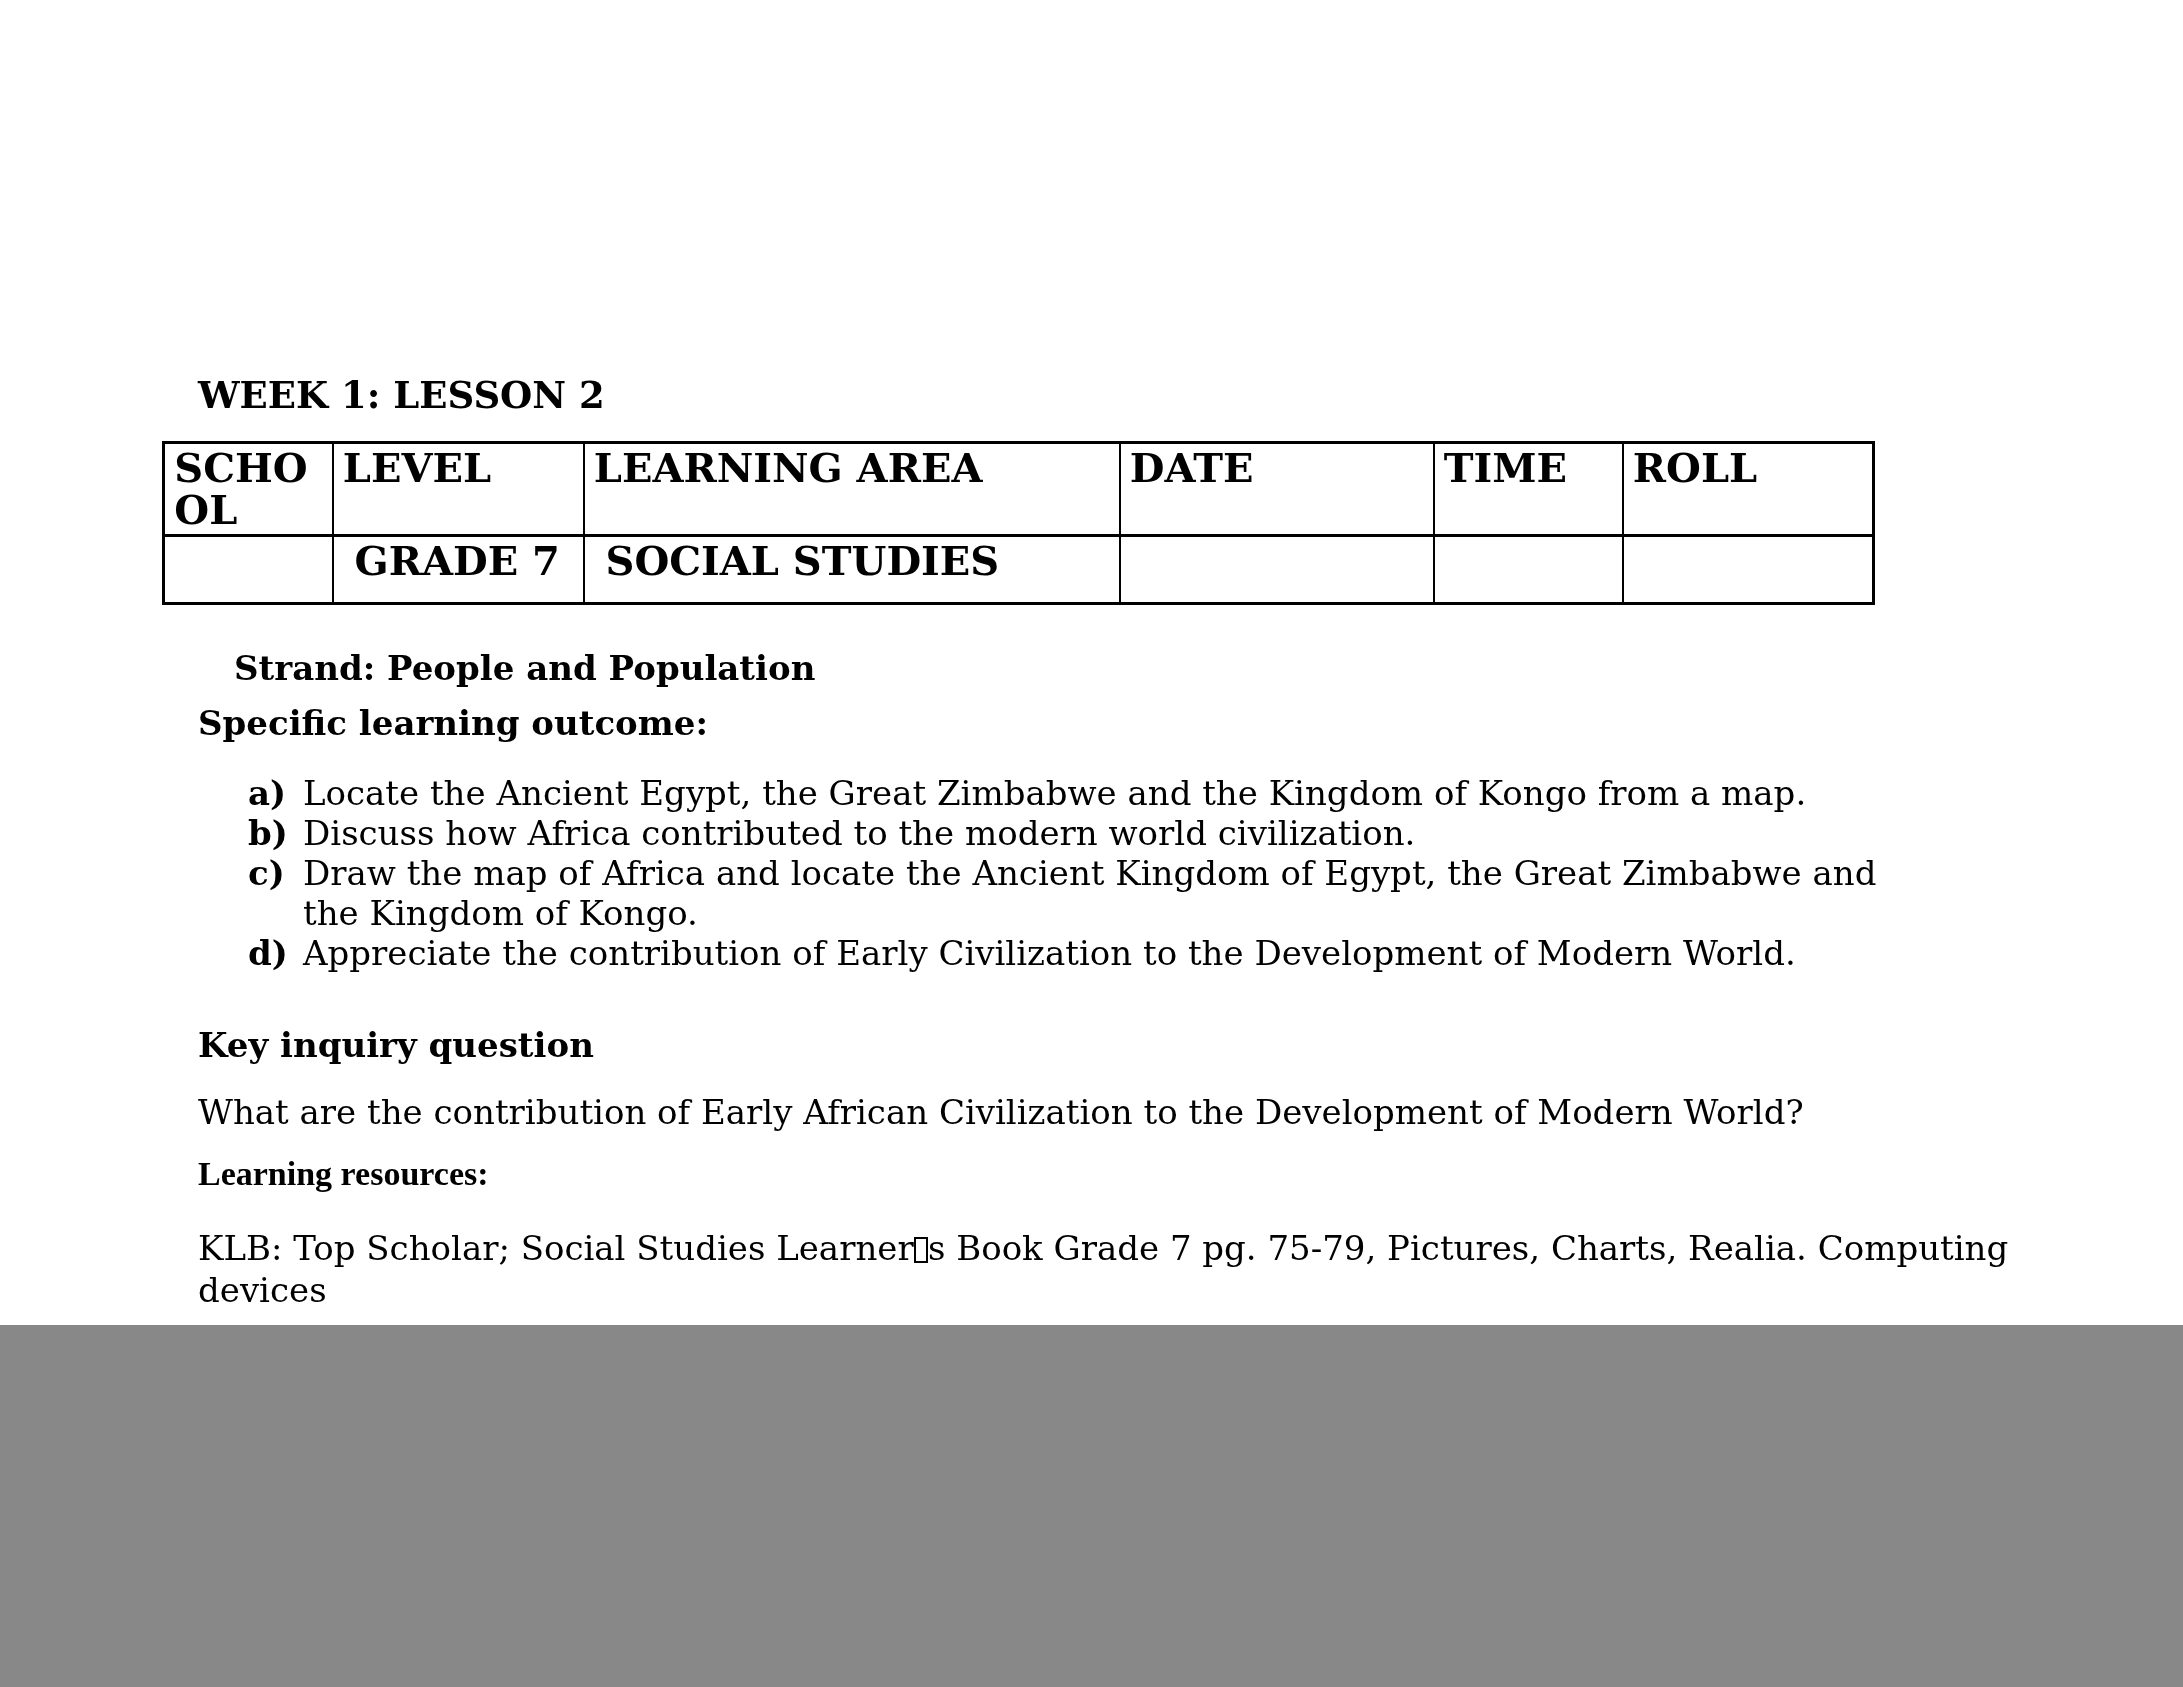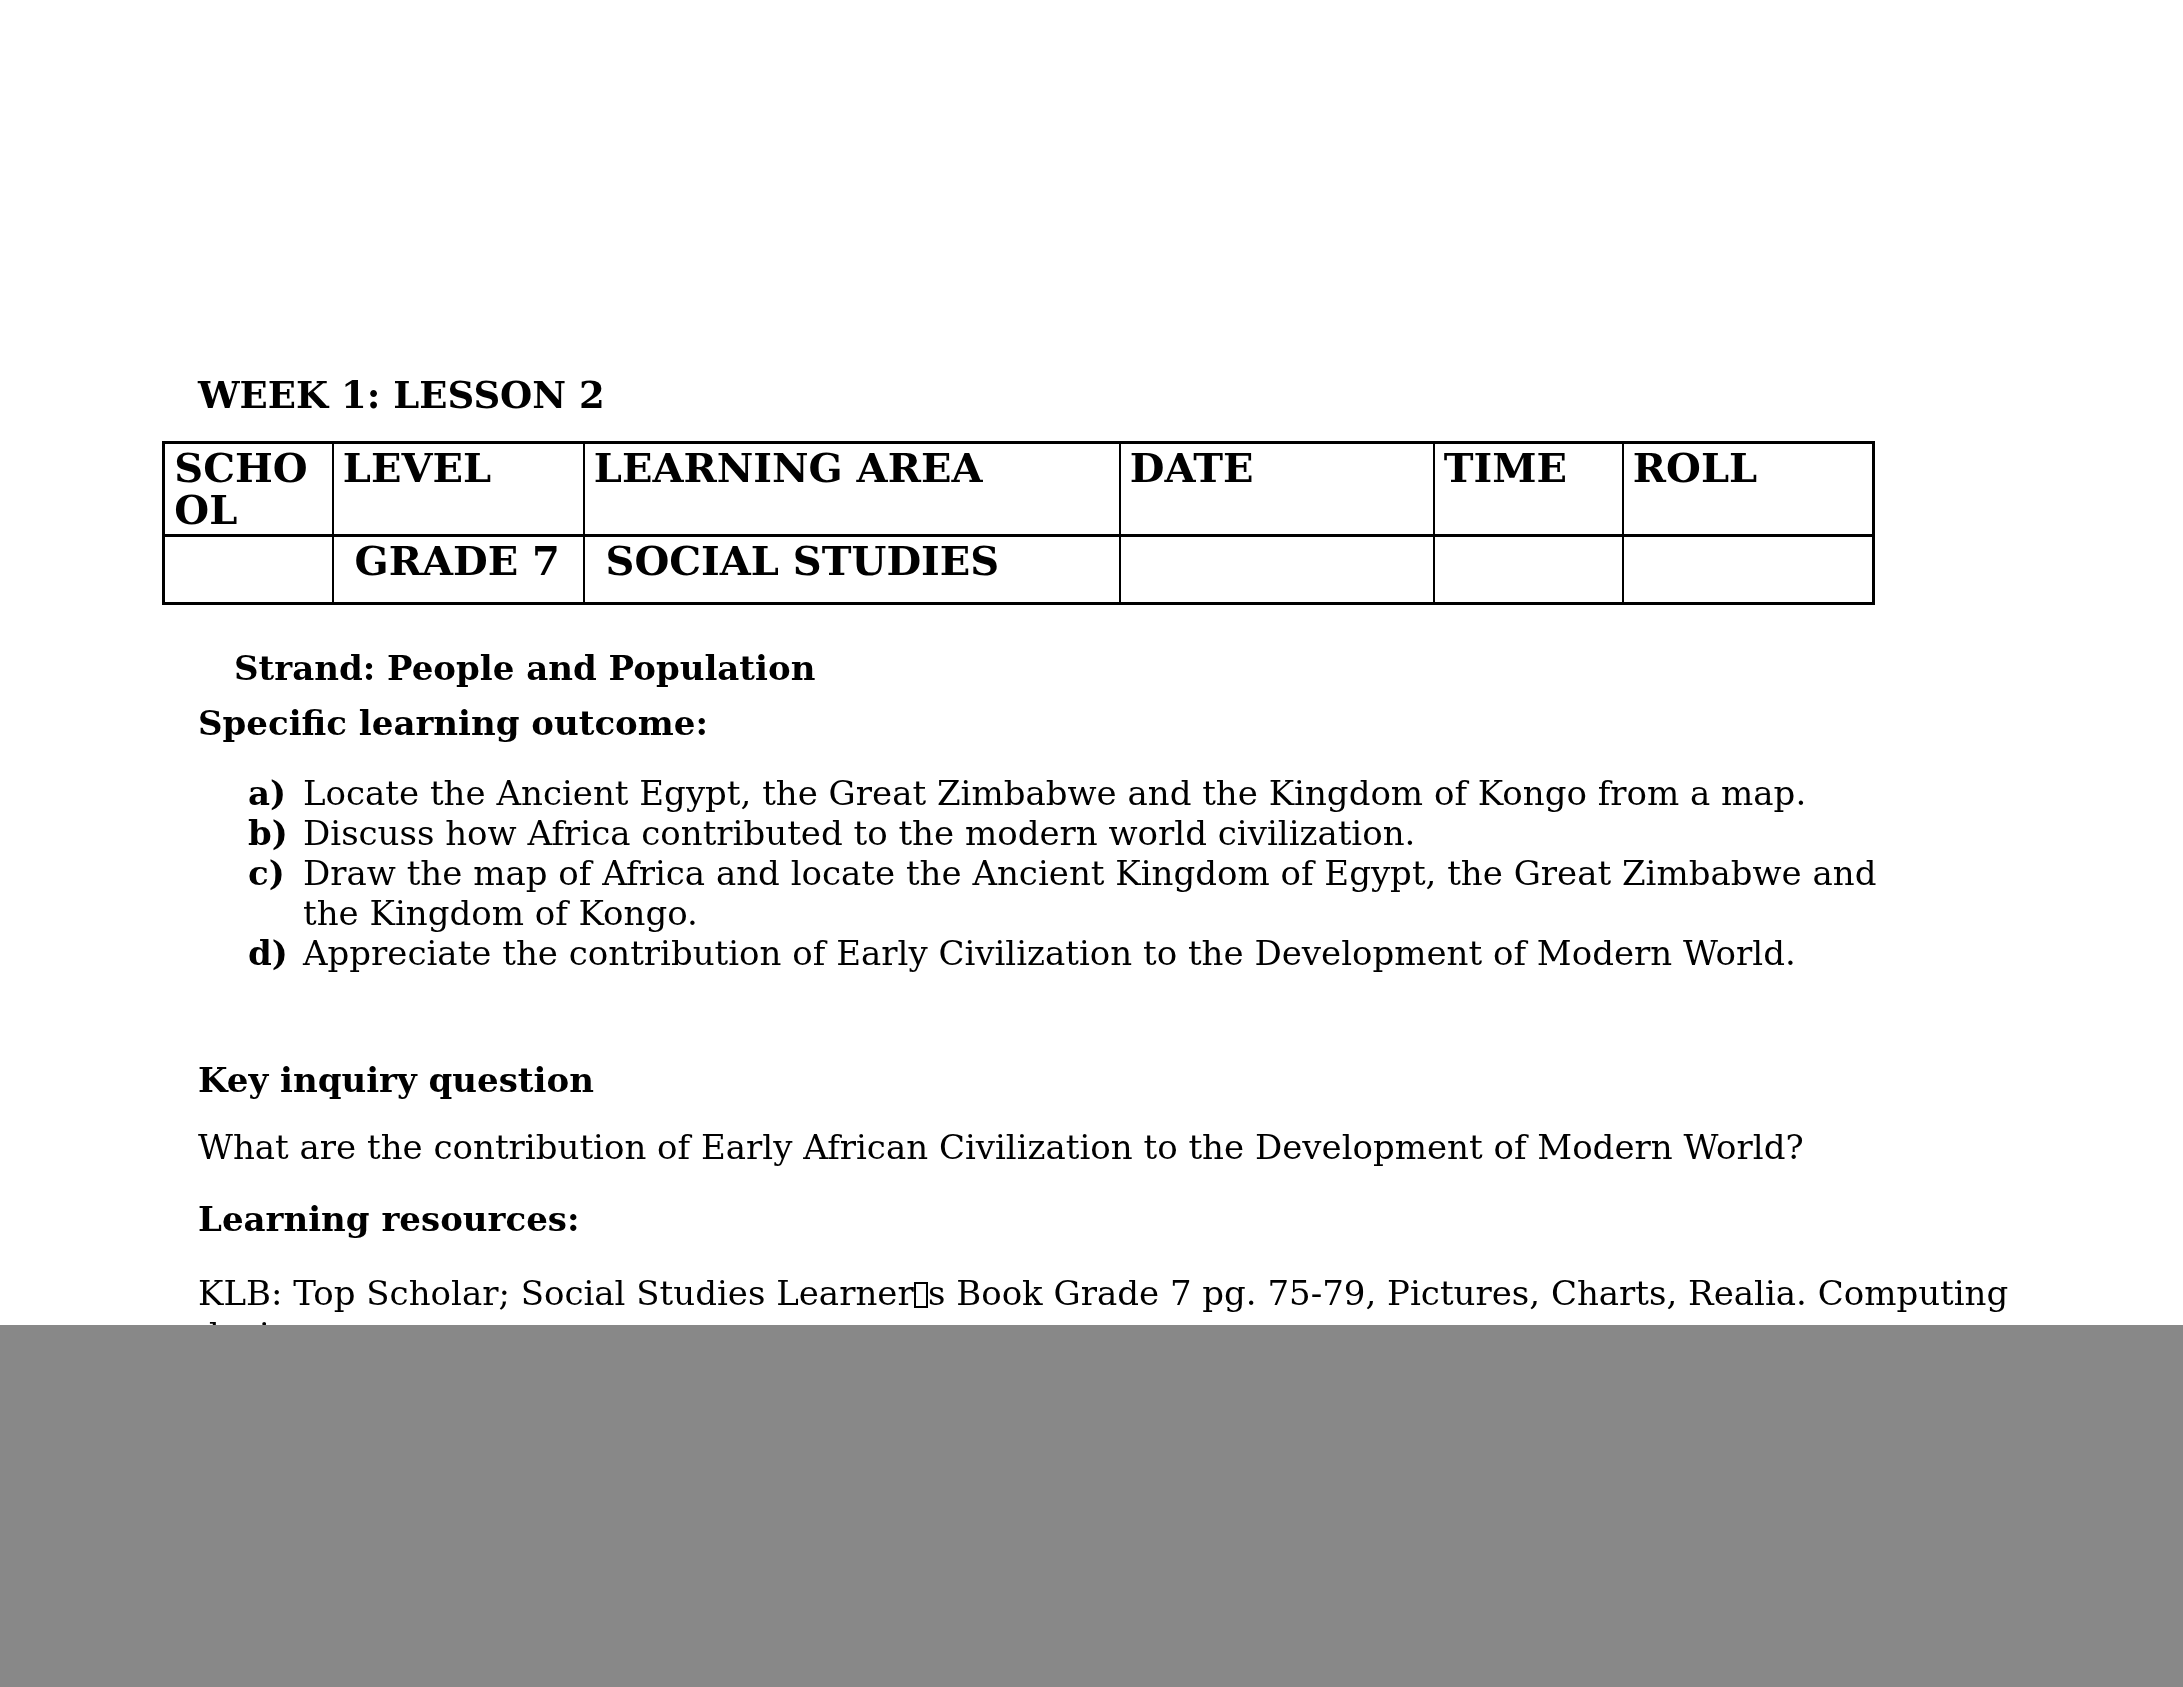--- a/index.html
+++ b/index.html
@@ -57,22 +57,22 @@
     padding-left: 105px;
     line-height: 40px;
     max-width: 1710px;
   }
   .outcome-label {
     position: absolute;
     left: 50px;
     top: 0;
     font-weight: bold;
   }
-  .key-inquiry-heading { margin-top: 86px; }
-  .resources-heading { margin-top: 30px; }
+  .key-inquiry-heading { margin-top: 51px; }
+  .resources-heading { margin-top: 20px; font-family: Liberation Serif, serif; }
   .resources-para { margin-top: 32px; max-width: 1826px; }
   .question-para { max-width: 1826px; }
   .tofu {
     display: inline-block;
     width: 0.42em;
     height: 0.78em;
     border: 2px solid #000;
     vertical-align: -0.10em;
   }
 </style>

